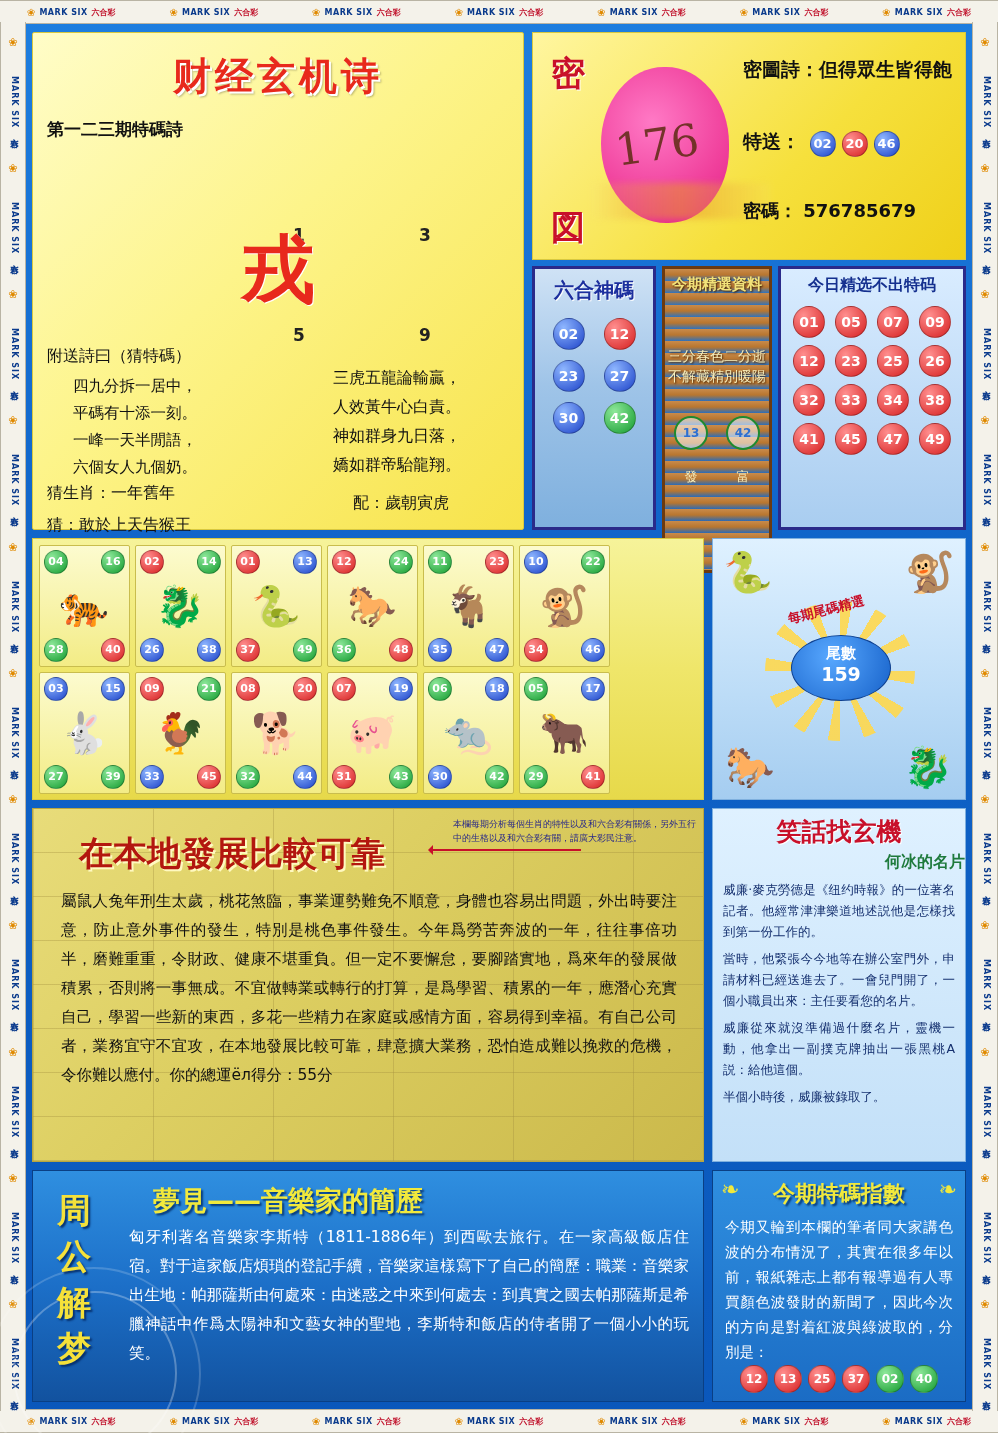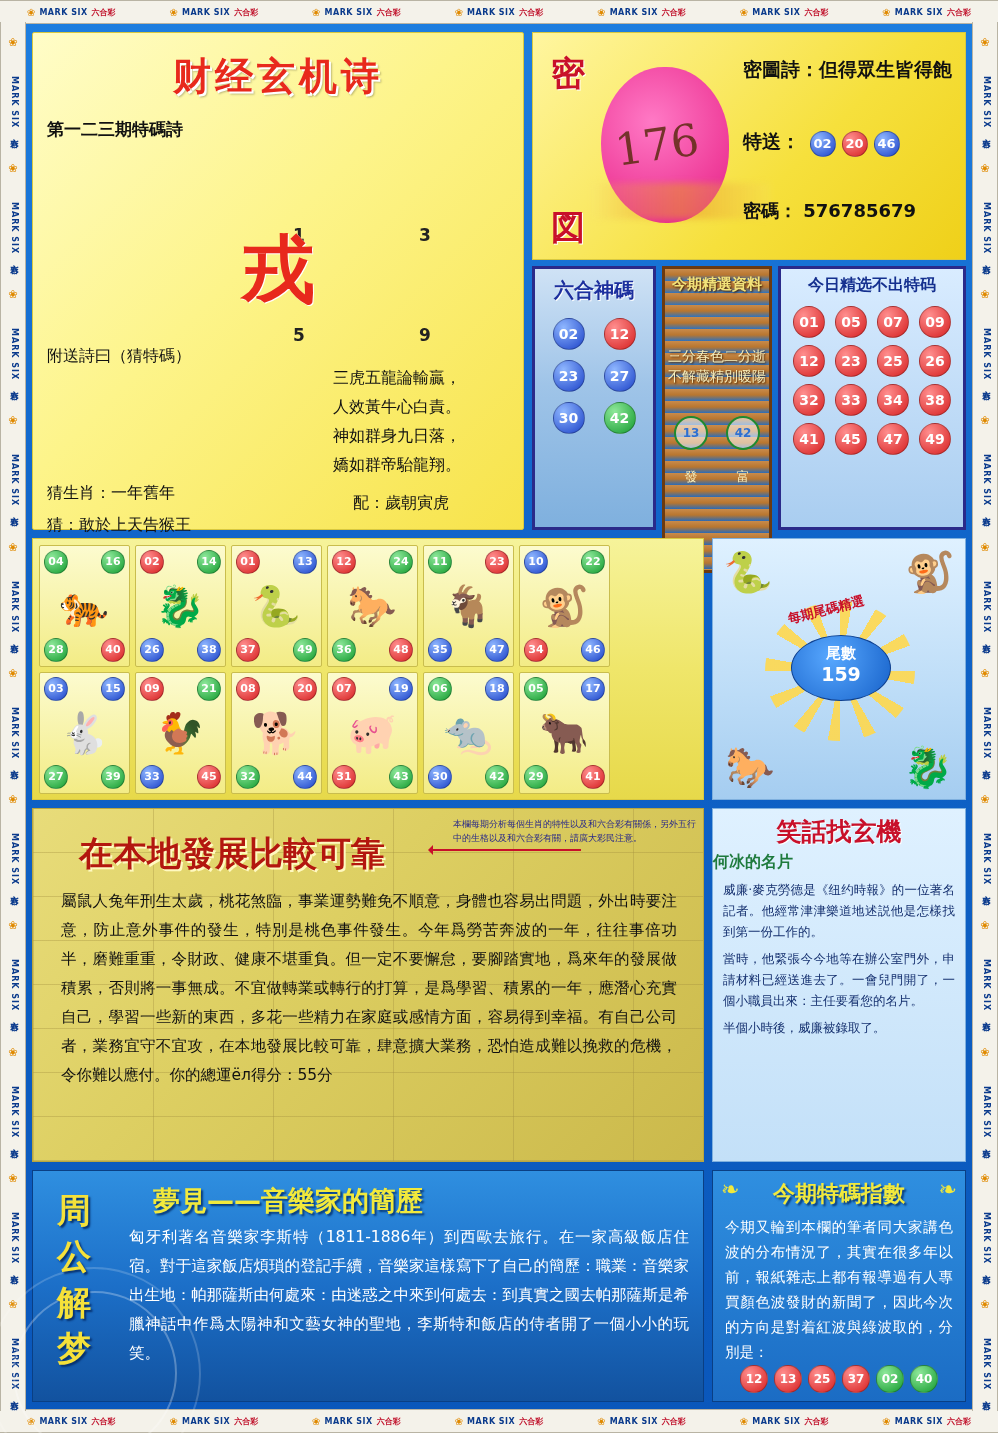--- a/index.html
+++ b/index.html
@@ -132,21 +132,21 @@
   .wuxing .arrow{position:absolute;left:398px;top:40px;width:150px;height:2px;background:#c8102a;}
   .wuxing .arrow:before{content:"";position:absolute;left:-8px;top:-4px;border:5px solid transparent;
         border-right-color:#c8102a;}
   .wuxing p{position:absolute;left:28px;top:78px;width:616px;margin:0;font-size:15.5px;color:#111;
         line-height:29px;text-align:justify;}
   
   .joke{left:688px;top:786px;width:254px;height:354px;
         background:linear-gradient(180deg,#dff1ff 0%,#c3e0f8 100%);border:1px solid #7fb0de;}
   .joke .ttl{text-align:center;margin-top:6px;font-size:25px;font-weight:bold;color:#c8102a;
         text-shadow:1px 1px 0 #fff;}
-  .joke .sub{text-align:left;margin-top:4px;font-size:16px;color:#1e7a3c;font-weight:bold;}
+  .joke .sub{text-align:right;margin-top:4px;font-size:16px;color:#1e7a3c;font-weight:bold;}
   .joke p{margin:6px 10px;font-size:12.5px;color:#15306f;line-height:21px;text-align:justify;}
   
   .dream{left:8px;top:1148px;width:672px;height:232px;
          background:linear-gradient(180deg,#2f8fe0 0%,#1c6fc8 50%,#12529f 100%);
          border:1px solid #0a3f84;}
   .dream .vttl{position:absolute;left:14px;top:16px;width:54px;font-size:34px;color:#f5e13a;
         font-weight:bold;line-height:46px;text-align:center;text-shadow:2px 2px 2px #06306e;}
   .dream .ring{position:absolute;left:-20px;top:120px;width:160px;height:160px;border-radius:50%;
         border:2px solid rgba(255,255,255,.28);}
   .dream .ring2{position:absolute;left:-46px;top:96px;width:210px;height:210px;border-radius:50%;
@@ -298,20 +298,26 @@
 
     <div class="panel poem">
       <h1>财经玄机诗</h1>
       <div class="sub">第一二三期特碼詩</div>
       <div class="bignum" style="left:260px;top:192px;">1</div>
       <div class="bignum" style="left:386px;top:192px;">3</div>
       <div class="bignum" style="left:260px;top:292px;">5</div>
       <div class="bignum" style="left:386px;top:292px;">9</div>
       <div class="bigchar" style="top:188px;">戎</div>
       <div class="attach">附送詩曰（猜特碼）</div>
+      <div class="vleft" id="verse-left">
+          <div>四九分拆一居中，</div>
+          <div>平碼有十添一刻。</div>
+          <div>一峰一天半閒語，</div>
+          <div>六個女人九個奶。</div>
+        </div>
       <div class="vright" id="verse-right">
           <div>三虎五龍論輸贏，</div>
           <div>人效黃牛心白責。</div>
           <div>神如群身九日落，</div>
           <div>嬌如群帝駘龍翔。</div>
         </div>
       <div class="z1">猜生肖：一年舊年</div>
       <div class="z2">猜：敢於上天告猴王</div>
       <div class="pei">配：歲朝寅虎</div>
     </div>
@@ -495,20 +501,21 @@
       <div class="note">本欄每期分析每個生肖的特性以及和六合彩有關係，另外五行中的生格以及和六合彩有關，請廣大彩民注意。</div>
       <p>屬鼠人兔年刑生太歲，桃花煞臨，事業運勢難免不順意，身體也容易出問題，外出時要注意，防止意外事件的發生，特別是桃色事件發生。今年爲勞苦奔波的一年，往往事倍功半，磨難重重，令財政、健康不堪重負。但一定不要懈怠，要腳踏實地，爲來年的發展做積累，否則將一事無成。不宜做轉業或轉行的打算，是爲學習、積累的一年，應潛心充實自己，學習一些新的東西，多花一些精力在家庭或感情方面，容易得到幸福。有自己公司者，業務宜守不宜攻，在本地發展比較可靠，肆意擴大業務，恐怕造成難以挽救的危機，令你難以應付。你的總運ёл得分：55分</p>
     </div>
 
     <div class="panel joke">
       <div class="ttl">笑話找玄機</div>
       <div class="sub">何冰的名片</div>
       <div id="joke-body">
           <p>威廉·麥克勞德是《纽约時報》的一位著名記者。他經常津津樂道地述説他是怎樣找到第一份工作的。</p>
           <p>當時，他緊張今今地等在辦公室門外，申請材料已經送進去了。一會兒門開了，一個小職員出來：主任要看您的名片。</p>
+          <p>威廉從來就沒準備過什麼名片，靈機一動，他拿出一副撲克牌抽出一張黑桃A説：給他這個。</p>
           <p>半個小時後，威廉被錄取了。</p>
         </div>
     </div>
 
     <div class="panel dream">
       <div class="ring2"></div>
       <div class="ring"></div>
       <div class="vttl" id="dream-vttl">
           <div>周</div>
           <div>公</div>

